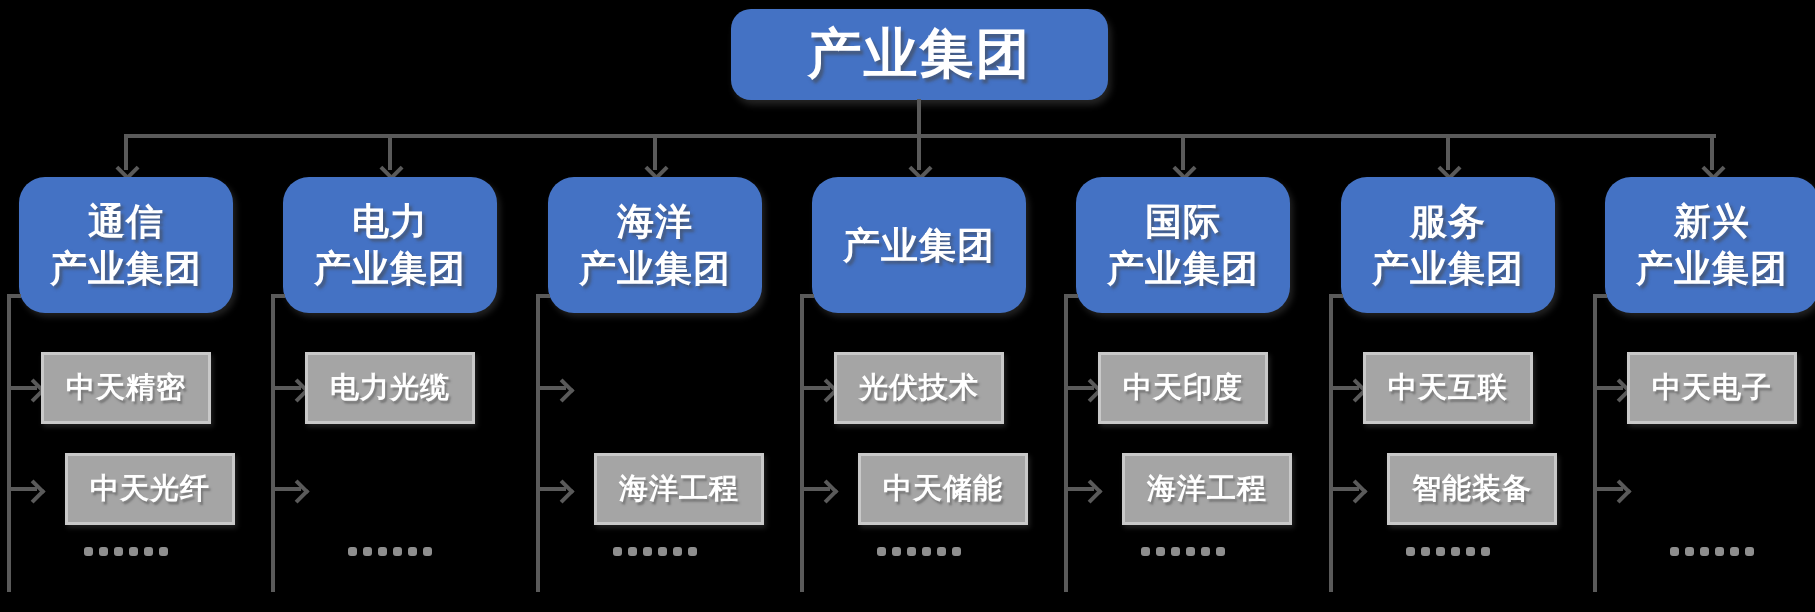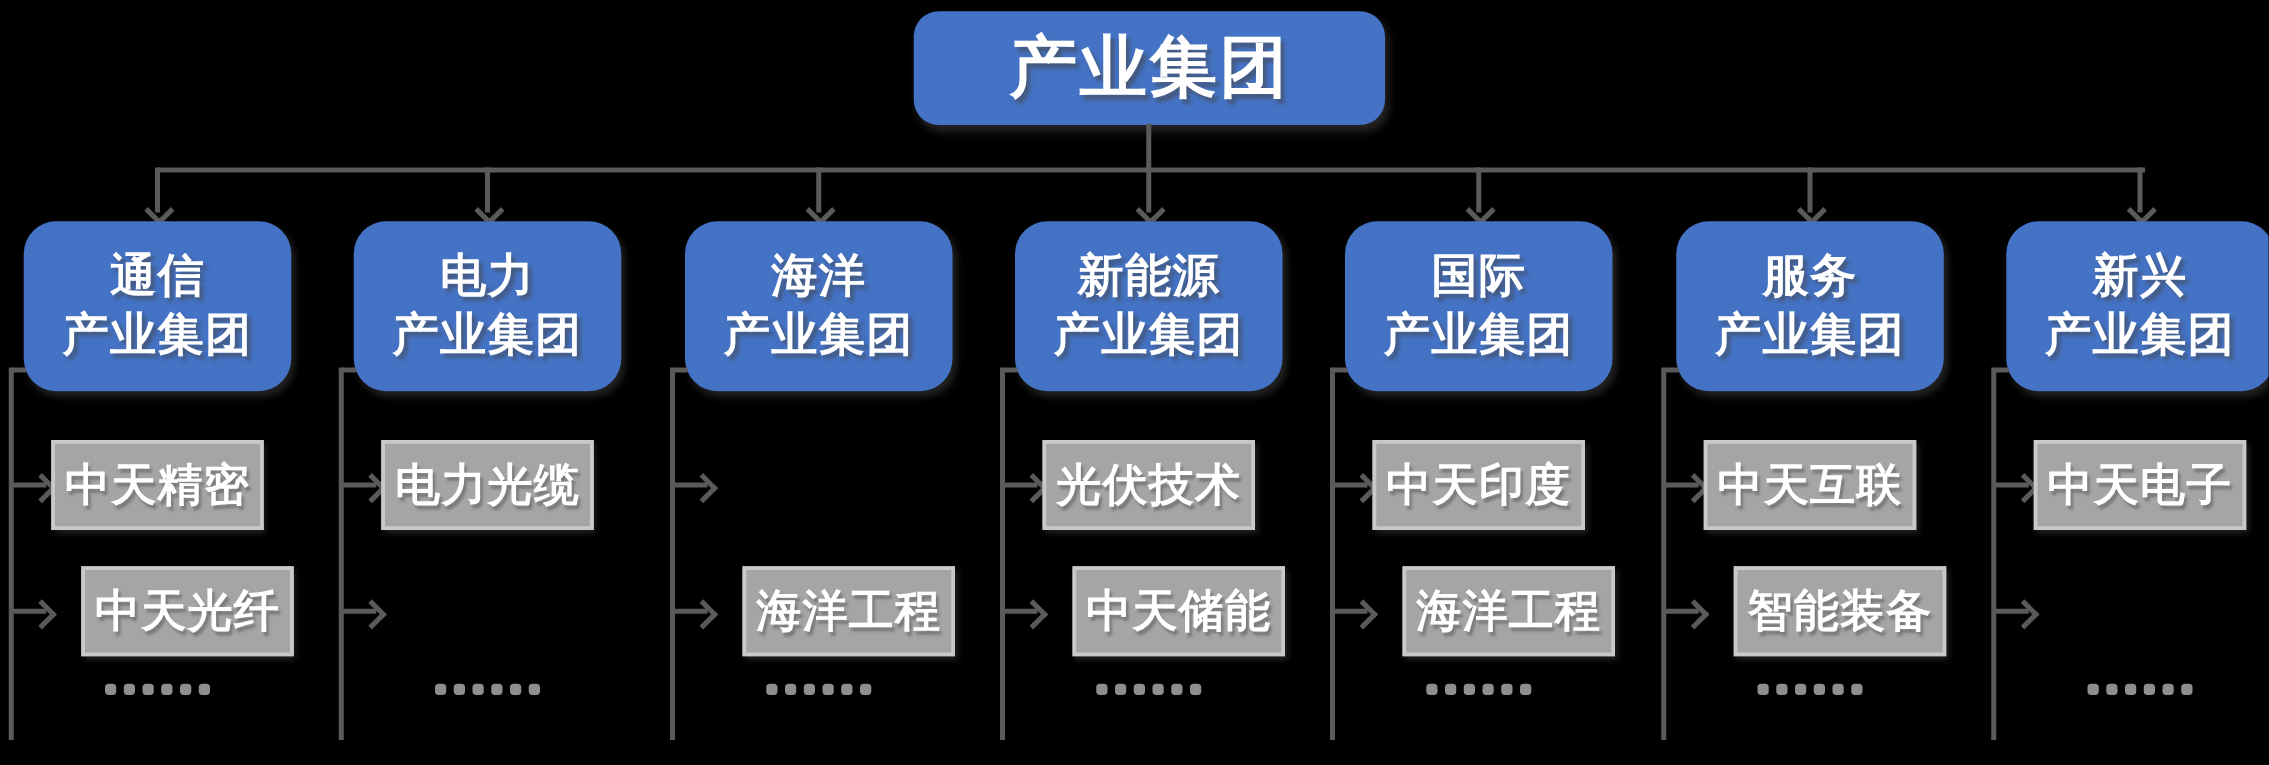--- a/index.html
+++ b/index.html
@@ -37,21 +37,21 @@
   }
   .svline { left:0; top:160px; width:4px; height:298px; }
   .stub   { left:3px; top:160px; width:11px; height:4px; }
   .harrow { left:3px; width:27px; height:4px; }
   .a1 { top:252px; } .a2 { top:353px; }
   .r1 { left:18px; top:248px; } .r2 { left:18px; top:349px; }
   .sbox {
     position:absolute; left:34px; width:170px; height:72px; box-sizing:border-box;
     background:#A5A5A5; border:3px solid #C9C9C9;
     display:flex; align-items:center; justify-content:center;
-    color:#fff; font-size:36px; letter-spacing:1px;
+    color:#fff; font-size:29px; letter-spacing:1px;
     text-shadow:2px 3px 2px rgba(80,80,80,.5);
     box-shadow:2px 3px 5px rgba(120,120,120,.28);
   }
   .s1 { top:218px; } .s2 { top:319px;margin-left:24px; }
   .dots { position:absolute; top:413px; left:0; width:238px; display:flex; justify-content:center; gap:6px; }
   .dot  { width:9px; height:9px; border-radius:3px; background:#8E8E8E; }
 </style>
 </head>
 <body>
 
@@ -141,21 +141,20 @@
         <span class="dot"></span>
         <span class="dot"></span>
         <span class="dot"></span>
     </div>
   </div>
 
   <div class="col" style="left:800px">
     <span class="line tline"></span>
     <span class="chev down adown"></span>
     <div class="gbox">
-      <span>新能源</span>
       <span>产业集团</span>
     </div>
     <span class="line svline"></span>
     <span class="line stub"></span>
     <span class="line harrow a1"></span>
     <span class="chev right r1"></span>
     <div class="sbox s1">
       <span>光伏技术</span>
     </div>
     <span class="line harrow a2"></span>

